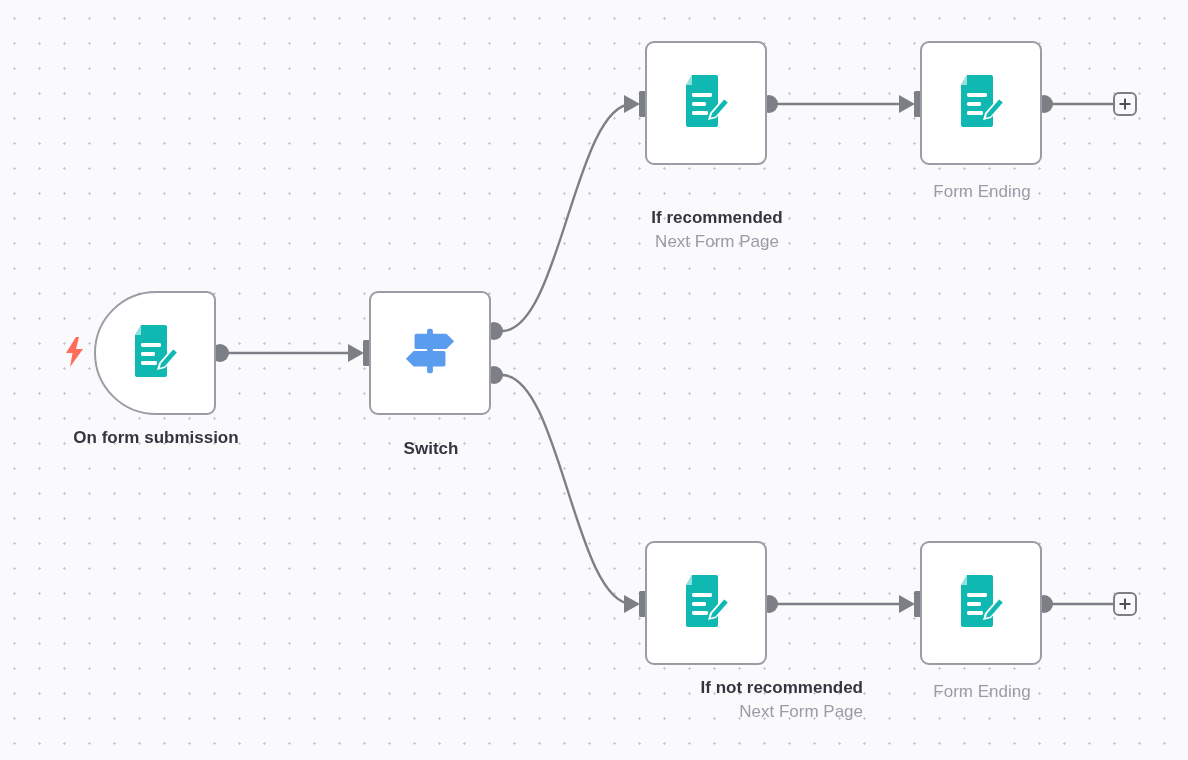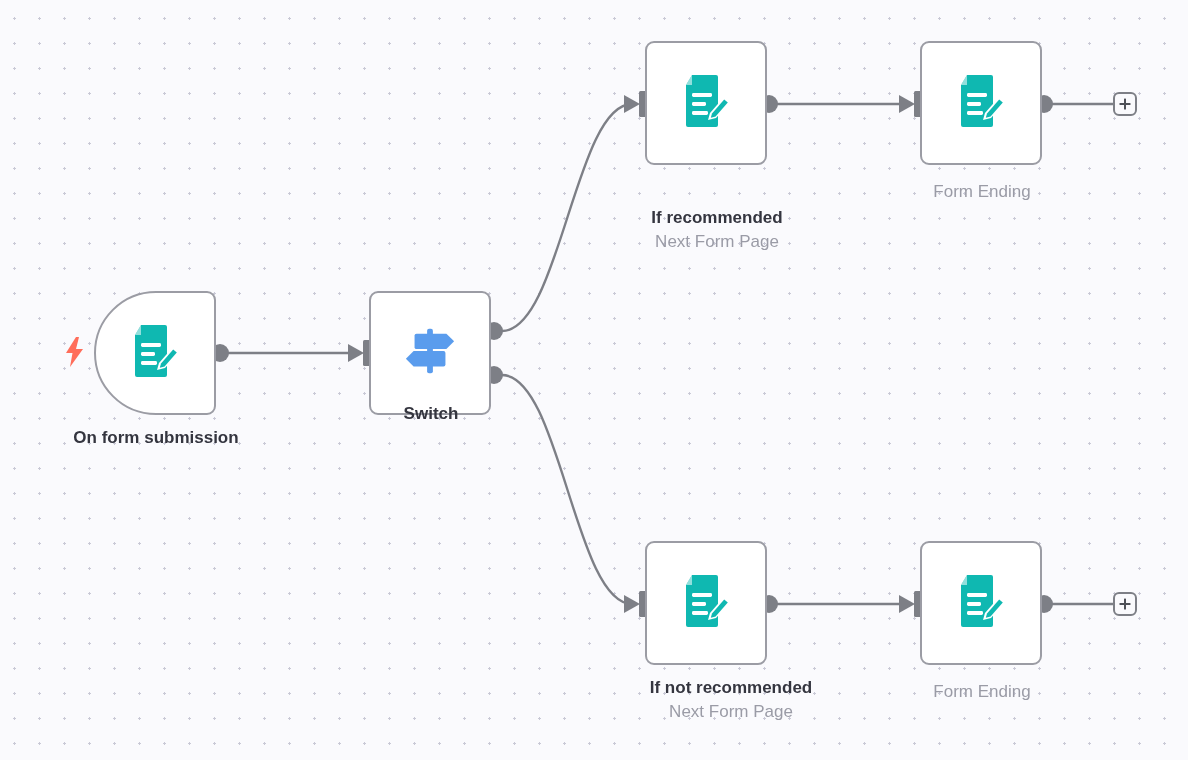--- a/index.html
+++ b/index.html
@@ -170,21 +170,21 @@
 
   <div class="node regular" style="left:369px; top:291px;">
     <span class="node-icon">
       <svg viewBox="0 0 56 56" width="54" height="54">
         <rect x="25" y="5" width="6" height="46" rx="2" fill="#5a9ced"></rect>
         <path d="M14 10 H45 L53 18 L45 26 H14 a2 2 0 0 1 -2 -2 V12 a2 2 0 0 1 2 -2 Z" fill="#5a9ced"></path>
         <path d="M42 28 H11 L3 36 L11 44 H42 a2 2 0 0 0 2 -2 V30 a2 2 0 0 0 -2 -2 Z" fill="#5a9ced"></path>
       </svg>
     </span>
   </div>
-  <div class="node-label" style="left:275px; top:404px; width:312px;">
+  <div class="node-label" style="left:275px; top:439px; width:312px;">
     <div class="node-title">Switch</div>
   </div>
 
   <div class="node regular" style="left:645px; top:41px;">
     <span class="node-icon">
       <svg viewBox="0 0 52 56" width="52" height="56">
         <path d="M12 2 H36 a2 2 0 0 1 2 2 V52 a2 2 0 0 1 -2 2 H8 a2 2 0 0 1 -2 -2 V12 Z" fill="#0fb8b1"></path>
         <path d="M12 2 V12 H6 Z" fill="#ffffff" opacity="0.55"></path>
         <rect x="12" y="20" width="20" height="4" rx="1.4" fill="#ffffff"></rect>
         <rect x="12" y="29" width="14" height="4" rx="1.4" fill="#ffffff"></rect>
@@ -222,21 +222,21 @@
         <path d="M12 2 H36 a2 2 0 0 1 2 2 V52 a2 2 0 0 1 -2 2 H8 a2 2 0 0 1 -2 -2 V12 Z" fill="#0fb8b1"></path>
         <path d="M12 2 V12 H6 Z" fill="#ffffff" opacity="0.55"></path>
         <rect x="12" y="20" width="20" height="4" rx="1.4" fill="#ffffff"></rect>
         <rect x="12" y="29" width="14" height="4" rx="1.4" fill="#ffffff"></rect>
         <rect x="12" y="38" width="16" height="4" rx="1.4" fill="#ffffff"></rect>
         <path d="M30 40 L44 24 L50 29 L36 45 L28 47 Z" fill="#ffffff"></path>
         <path d="M32 40.5 L44.2 26.5 L47.8 29.5 L35.6 43.6 L30.8 44.8 Z" fill="#0fb8b1"></path>
       </svg>
     </span>
   </div>
-  <div class="node-label" style="left:575px; top:678px; width:312px;">
+  <div class="node-label" style="left:551px; top:678px; width:312px;text-align:right;">
     <div class="node-title">If not recommended</div>
     <div class="node-subtitle">Next Form Page</div>
   </div>
 
   <div class="node regular" style="left:920px; top:541px;">
     <span class="node-icon">
       <svg viewBox="0 0 52 56" width="52" height="56">
         <path d="M12 2 H36 a2 2 0 0 1 2 2 V52 a2 2 0 0 1 -2 2 H8 a2 2 0 0 1 -2 -2 V12 Z" fill="#0fb8b1"></path>
         <path d="M12 2 V12 H6 Z" fill="#ffffff" opacity="0.55"></path>
         <rect x="12" y="20" width="20" height="4" rx="1.4" fill="#ffffff"></rect>

